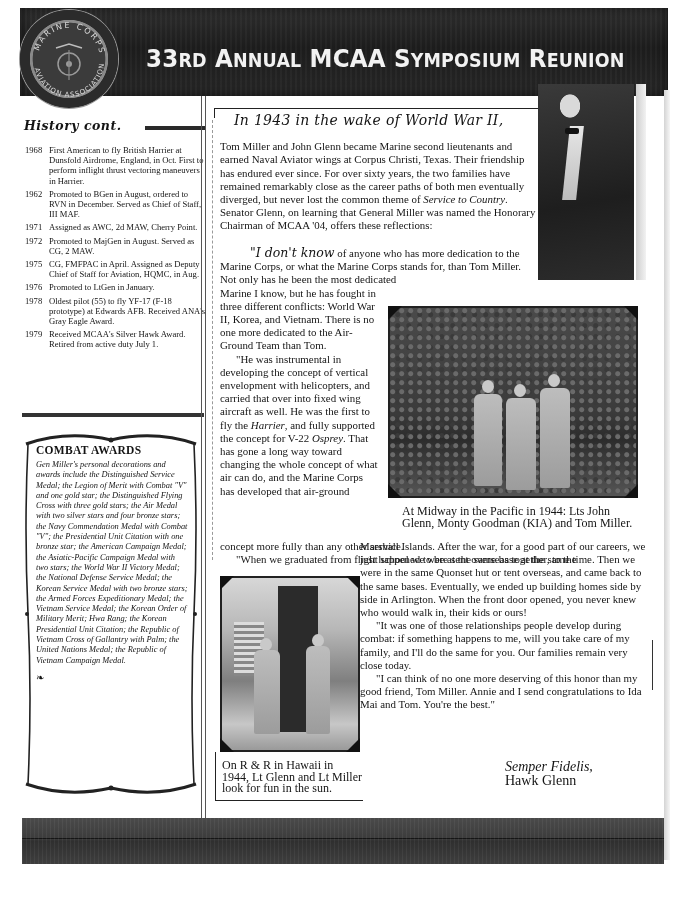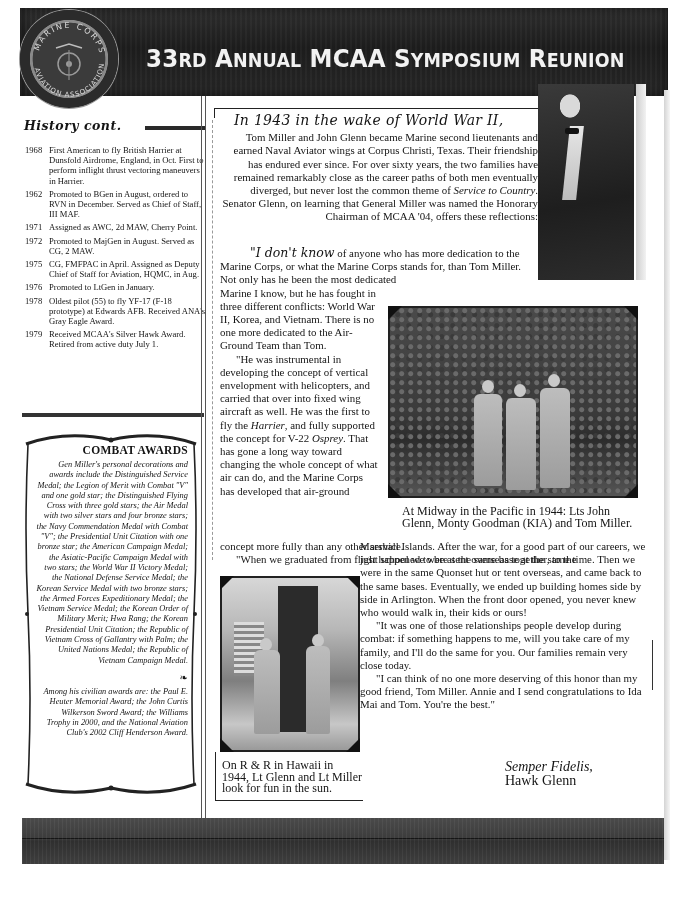--- a/index.html
+++ b/index.html
@@ -41,38 +41,38 @@
   .tl-row { display: flex; margin-bottom: 3px; }
   .tl-year { width: 27px; flex-shrink: 0; padding-left: 7px; }
   .tl-text { flex: 1; padding-left: 4px; }
 
   .left-rule { position: absolute; left: 22px; top: 413px; width: 182px; height: 4px; background: #333; }
 
   .scroll {
     position: absolute; left: 22px; top: 428px; width: 178px; height: 372px;
   }
   .scroll svg { position: absolute; inset: 0; }
-  .scroll-inner { position: absolute; left: 14px; right: 12px; top: 16px; text-align: right; }
+  .scroll-inner { position: absolute; left: 14px; right: 12px; top: 16px; text-align: left; }
   .awards-title { font-family: "Liberation Serif", serif; font-weight: bold; font-size: 11.5px; letter-spacing: 0.3px; margin-bottom: 4px; }
   .awards-text { font-style: italic; font-size: 8.4px; line-height: 10.3px; }
   .fleur { font-size: 10px; margin: 6px 0 4px; }
 
   
   .vrule-a { position: absolute; left: 201px; top: 96px; width: 1px; height: 722px; background: #555; }
   .vrule-b { position: absolute; left: 205px; top: 96px; width: 1px; height: 722px; background: #555; }
   .story-top-rule { position: absolute; left: 214px; top: 108px; width: 325px; height: 1px; background: #222; }
   .story-left-rule { position: absolute; left: 214px; top: 108px; width: 1px; height: 10px; background: #222; }
   .dashed-left { position: absolute; left: 212px; top: 120px; width: 1px; height: 440px; border-left: 1px dashed #999; }
 
   .story { position: absolute; left: 220px; top: 114px; width: 318px; font-size: 10.9px; line-height: 13.2px; }
   .lead-script {
     font-family: "DejaVu Serif", serif; font-style: italic; font-size: 14px; letter-spacing: 0.3px;
-    padding-left: 14px; display: block; margin-bottom: 4px;
-  }
-  .p-intro { text-align: right; }
+    padding-left: 14px; display: block; margin-bottom: 13px;
+  }
+  .p-intro { text-align: left; }
   .p-intro i { font-style: italic; }
   .quote-script { font-family: "DejaVu Serif", serif; font-style: italic; font-size: 12.5px; padding-left: 30px; }
 
   .story-wrap { position: absolute; left: 220px; top: 246px; width: 318px; font-size: 10.9px; line-height: 13.2px; }
   .narrow { width: 160px; }
   .indent { text-indent: 16px; }
 
   .story-lower { position: absolute; left: 220px; top: 540px; width: 420px; font-size: 10.9px; line-height: 13.2px; }
   .right-block { position: absolute; left: 360px; top: 540px; width: 290px; font-size: 10.9px; line-height: 13.2px; }
   .signoff { position: absolute; left: 505px; top: 760px; font-size: 14px; line-height: 14px; }
@@ -207,21 +207,20 @@
     <circle cx="89" cy="360" r="2.5" fill="#222"></circle>
     <path d="M6 16 Q2 100 6 186 Q10 270 6 356" stroke="#222" stroke-width="1.6" fill="none"></path>
     <path d="M172 16 Q176 100 172 186 Q168 270 172 356" stroke="#222" stroke-width="1.6" fill="none"></path>
     <circle cx="5" cy="186" r="2" fill="#222"></circle>
     <circle cx="173" cy="186" r="2" fill="#222"></circle>
   </svg>
   <div class="scroll-inner">
     <div class="awards-title">COMBAT AWARDS</div>
     <div class="awards-text">Gen Miller's personal decorations and awards include the Distinguished Service Medal; the Legion of Merit with Combat "V" and one gold star; the Distinguished Flying Cross with three gold stars; the Air Medal with two silver stars and four bronze stars; the Navy Commendation Medal with Combat "V"; the Presidential Unit Citation with one bronze star; the American Campaign Medal; the Asiatic-Pacific Campaign Medal with two stars; the World War II Victory Medal; the National Defense Service Medal; the Korean Service Medal with two bronze stars; the Armed Forces Expeditionary Medal; the Vietnam Service Medal; the Korean Order of Military Merit; Hwa Rang; the Korean Presidential Unit Citation; the Republic of Vietnam Cross of Gallantry with Palm; the United Nations Medal; the Republic of Vietnam Campaign Medal.</div>
     <div class="fleur">❧</div>
-    <div class="awards-text">Among his civilian awards are: the Paul E. Heuter Memorial Award; the John Curtis Wilkerson Sword Award; the Williams Trophy in 2000, and the National Aviation Club's 2002 Cliff Henderson Award.</div>
   </div>
 </div>
 
 <div class="vrule-a"></div>
 <div class="vrule-b"></div>
 <div class="story-top-rule"></div>
 <div class="story-left-rule"></div>
 <div class="dashed-left"></div>
 
 <div class="story">

